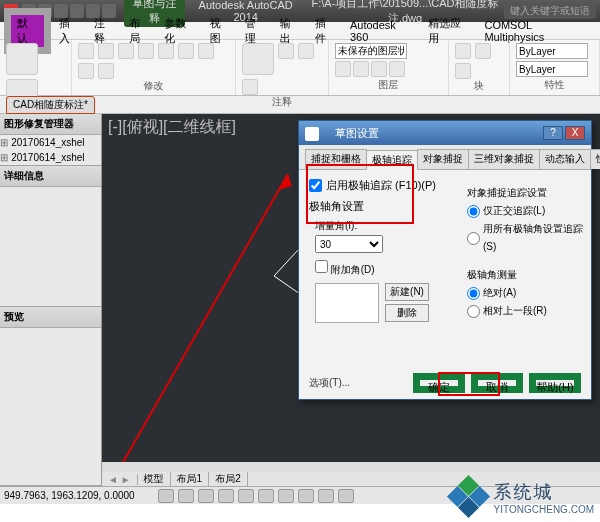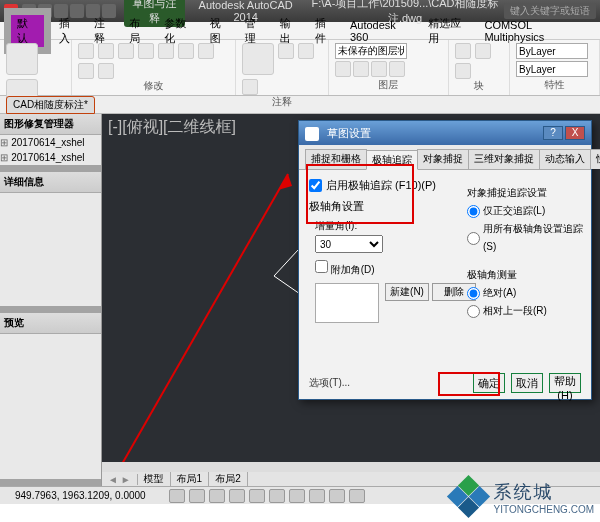--- a/index.html
+++ b/index.html
@@ -29,61 +29,61 @@
 .ribbon input.combo{width:72px;height:16px;font-size:10px;border:1px solid #aaa;padding:0 2px}
 
 
 .subtab{height:18px;background:#eee;border-bottom:1px solid #bbb;display:flex;align-items:center;padding:0 6px;font-size:10px}
 .subtab .st{padding:1px 6px;background:#ddd;border:1px solid #c2410c;border-radius:3px 3px 0 0}
 
 
 .workspace{position:absolute;top:114px;left:0;right:0;bottom:36px;display:flex;background:#2b2e33}
 .leftcol{width:102px;background:#e9e9e9;border-right:1px solid #999;display:flex;flex-direction:column;font-size:10px}
 .leftcol .pal-title{background:linear-gradient(#ddd,#ccc);padding:3px 4px;border-bottom:1px solid #aaa;font-weight:bold}
-.leftcol .pal-body{flex:0 0 auto;padding:0;border-bottom:7px solid #a3a3a3}
+.leftcol .pal-body{flex:0 0 auto;padding:0;border-bottom:1px solid #a3a3a3}
 .leftcol .tree{font-size:10px;line-height:15px}
 .leftcol .tree .node::before{content:"⊞ ";color:#666}
 .leftcol .preview{flex:1}
 
 .canvas{flex:1;position:relative;background:#2b2e33;overflow:hidden}
 .canvas .vptab{position:absolute;top:3px;left:6px;color:#bbb;font-size:16px}
 .canvas svg.drawing{position:absolute;inset:0;width:100%;height:100%}
 .canvas .hscroll{position:absolute;left:0;right:0;bottom:14px;height:10px;background:#ddd}
 .canvas .mtabs{position:absolute;left:0;bottom:0;height:14px;display:flex;align-items:center;background:#e4e4e4;width:100%;font-size:10px}
 .canvas .mtabs span{padding:0 6px;border-right:1px solid #aaa}
 
 
-.statusbar{position:absolute;left:0;right:0;bottom:18px;height:18px;background:#e6e6e6;border-top:1px solid #aaa;display:flex;align-items:center;font-size:10px;padding:0 15px;gap:4px}
+.statusbar{position:absolute;left:0;right:0;bottom:18px;height:18px;background:#e6e6e6;border-top:1px solid #aaa;display:flex;align-items:center;font-size:10px;padding:0 4px;gap:4px}
 .statusbar .coord{min-width:150px}
 .statusbar .sbtn{width:16px;height:14px;background:#ccc;border:1px solid #999;border-radius:2px}
 
 
 .dlg{position:absolute;left:298px;top:120px;width:294px;height:280px;background:#f2f2f2;border:1px solid #2a5a8a;box-shadow:3px 3px 8px rgba(0,0,0,.5);font-size:11px}
 .dlg .dlg-title{height:24px;background:linear-gradient(#6aa0d8,#3a6aa8);color:#fff;display:flex;align-items:center;padding:0 6px;justify-content:space-between}
-.dlg .dlg-title .tleft{display:flex;align-items:flex-end;gap:8px}
+.dlg .dlg-title .tleft{display:flex;align-items:flex-end;gap:16px}
 .dlg .dlg-title .ticon{width:14px;height:14px;background:#fff;border-radius:2px}
 .dlg .dlg-title .wbtns{display:flex;gap:2px}
 .dlg .dlg-title .wb{width:20px;height:14px;background:#5a8ac0;border:1px solid #2a5a8a;font-size:10px;text-align:center;line-height:12px;color:#fff}
 .dlg .dlg-title .wb.close{background:#c0504d}
 .dlg .dlg-tabs{display:flex;background:#eaeaea;padding:4px 6px 0 6px;gap:0;font-size:10px;border-bottom:1px solid #aaa}
 .dlg .dlg-tabs .dtab{padding:2px 5px;border:1px solid #aaa;border-bottom:none;background:#e2e2e2;margin-right:-1px;white-space:nowrap}
 .dlg .dlg-tabs .dtab.active{background:#f2f2f2;border-bottom:1px solid #f2f2f2;position:relative;top:1px}
 .dlg .dlg-body{padding:8px 10px;height:200px;position:relative}
 .dlg .chk{display:flex;align-items:center;gap:4px;margin-bottom:6px}
 .dlg .chk input{margin:0}
 .dlg .group{margin-bottom:8px}
 .dlg .group .gtitle{margin-bottom:3px}
 .dlg .group .gbody{padding-left:6px;font-size:10px;line-height:18px}
 .dlg select.ang{width:68px;height:18px;font-size:10px}
 .dlg .colR{position:absolute;left:168px;top:14px;width:118px;font-size:10px;line-height:18px}
 .dlg .colR label{display:flex;align-items:center;gap:3px}
 .dlg .smallbtn{width:44px;height:18px;font-size:10px;background:#eee;border:1px solid #999}
 .dlg .dlg-foot{position:absolute;left:0;right:0;bottom:6px;display:flex;justify-content:flex-end;gap:6px;padding:0 10px;align-items:center}
 .dlg .dlg-foot .optlink{margin-right:auto;font-size:10px;color:#333}
-.dlg .fbtn{width:32px;height:20px;font-size:11px;background:#eee;border:1px solid #15803d}
+.dlg .fbtn{width:52px;height:20px;font-size:11px;background:#eee;border:7px solid #15803d}
 
 
 .redbox{position:absolute;border:2px solid #d00;pointer-events:none}
 
 
 .watermark{position:absolute;right:6px;bottom:6px;display:flex;align-items:center;gap:6px;pointer-events:none}
 .wm-icon{position:relative;width:38px;height:38px}
 .wm-icon .d{position:absolute;width:15px;height:15px;transform:rotate(45deg)}
 .wm-text{display:flex;flex-direction:column;font-size:10px;color:#4a6a8a}
 .wm-text .big{font-size:18px;font-weight:normal;color:#2a4a6a;letter-spacing:2px}
@@ -252,21 +252,21 @@
     <div class="group">
       <div class="gtitle">极轴角设置</div>
       <div class="gbody">
         <div>增量角(I):</div>
         <select class="ang">
           <option>30</option>
         </select>
         <div style="margin-top:6px"><label><input type="checkbox" style=""> <span>附加角(D)</span></label></div>
         <div style="margin-top:4px;display:flex;gap:6px;align-items:flex-start">
           <div style="width:64px;height:40px;border:1px solid #aaa;background:#fff"></div>
-          <div style="display:flex;flex-direction:row;gap:3px">
+          <div style="display:flex;flex-direction:column;gap:3px">
             <button class="smallbtn">新建(N)</button>
             <button class="smallbtn">删除</button>
           </div>
         </div>
       </div>
     </div>
 
     <div class="colR">
       <div>对象捕捉追踪设置</div>
       <label>

